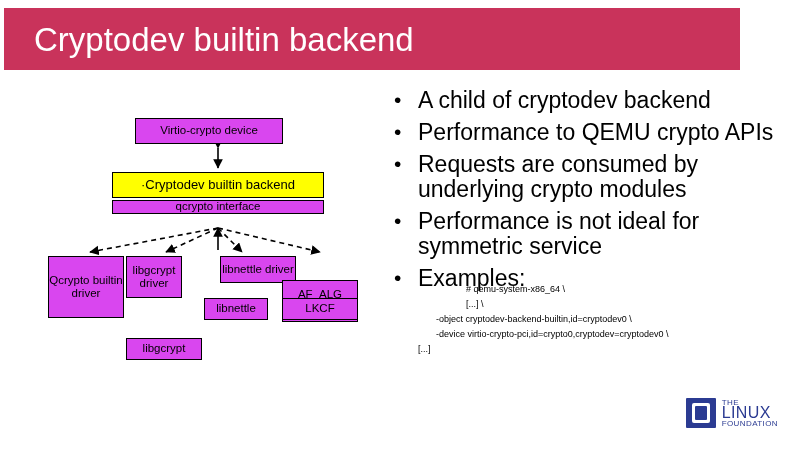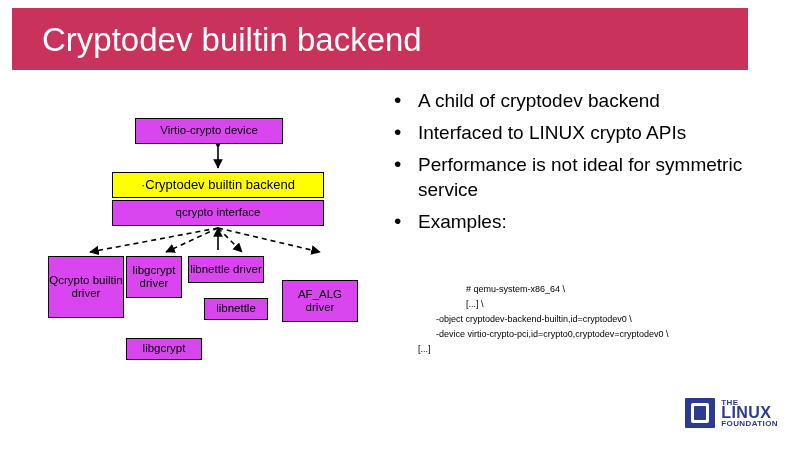--- a/index.html
+++ b/index.html
@@ -17,21 +17,21 @@
   }
   .slide {
     position: absolute;
     left: 0; top: 0;
     width: 800px; height: 450px;
     background: #ffffff;
   }
   
   .title-bar {
     position: absolute;
-    left: 12px; top: 8px;
+    left: 4px; top: 8px;
     width: 736px;
     height: 62px;
     background: #c9335b;
   }
   .title-text {
     position: absolute;
     left: 30px;
     top: 13px;
     font-size: 33px;
     color: #ffffff;
@@ -57,25 +57,25 @@
     display: flex;
     align-items: center;
     justify-content: center;
     line-height: 1.15;
     color: #000;
   }
   .box.yellow { background: #ffff00; }
 
   #box-virtio   { left: 105px; top: 18px;  width: 148px; height: 26px; }
   #box-builtin  { left: 82px;  top: 72px;  width: 212px; height: 26px; font-size: 13px;}
-  #box-qcrypto  { left: 82px;  top: 100px; width: 212px; height: 26px; }
+  #box-qcrypto  { left: 82px;  top: 100px; width: 212px; height: 14px; }
 
   #box-qcb      { left: 18px;  top: 156px; width: 76px;  height: 62px; }
   #box-libg     { left: 96px;  top: 156px; width: 56px;  height: 42px; }
-  #box-libn     { left: 158px; top: 156px; width: 76px;  height: 27px; }
+  #box-libn     { left: 190px; top: 156px; width: 76px;  height: 27px; }
   #box-afalg    { left: 252px; top: 156px; width: 76px;  height: 42px; margin-top: 24px; }
 
   #box-libgcrypt{ left: 96px;  top: 198px; width: 76px;  height: 22px; margin-top: 40px; }
   #box-libnettle{ left: 174px; top: 198px; width: 64px;  height: 22px; }
   #box-lkcf     { left: 252px; top: 198px; width: 76px;  height: 22px; }
   svg.connectors {
     position: absolute;
     left: 0; top: 0;
     width: 350px; height: 250px;
     overflow: visible;
@@ -83,21 +83,21 @@
   
   .bullets {
     position: absolute;
     left: 392px;
     top: 88px;
     width: 390px;
   }
   .bullet {
     position: relative;
     padding-left: 26px;
-    font-size: 19px;
+    font-size: 23px;
     line-height: 25px;
     margin-bottom: 7px;
     color: #000;
   }
   .bullet::before {
     content: "\2022";
     position: absolute;
     left: 2px;
     top: -1px;
     font-size: 21px;
@@ -145,21 +145,21 @@
     position: absolute;
     left: 9px; top: 8px;
     width: 12px; height: 14px;
     background: #2b3b92;
     border-radius: 1px;
   }
   .logo-text {
     font-size: 8px;
     line-height: 9px;
     color: #2b3b92;
-    font-weight: bold;
+    font-weight: normal;
     letter-spacing: 0.4px;
   }
   .logo-text .big { font-size: 16px; line-height: 12px; }
 </style>
 </head>
 <body>
 
 <div class="slide">
 
   <div class="title-bar">
@@ -199,25 +199,27 @@
     <div class="box" id="box-libg">libgcrypt driver</div>
 
     <div class="box" id="box-libn">libnettle driver</div>
 
     <div class="box" id="box-afalg">AF_ALG driver</div>
 
     <div class="box" id="box-libgcrypt">libgcrypt</div>
 
     <div class="box" id="box-libnettle">libnettle</div>
 
+    <div class="box" id="box-lkcf">LKCF</div>
   </div>
 
   <div class="bullets">
     <div class="bullet">A child of cryptodev backend</div>
-    <div class="bullet">Interfaced to LINUX crypto APIs</div>
+    <div class="bullet">Performance to QEMU crypto APIs</div>
+    <div class="bullet">Requests are consumed by underlying crypto modules</div>
     <div class="bullet">Performance is not ideal for symmetric service</div>
     <div class="bullet">Examples:</div>
   </div>
 
   <div class="code">
     <div class="ind1"># qemu-system-x86_64 \</div>
     <div class="ind1">[...] \</div>
     <div class="ind2">-object cryptodev-backend-builtin,id=cryptodev0 \</div>
     <div class="ind2">-device virtio-crypto-pci,id=crypto0,cryptodev=cryptodev0 \</div>
     <div class="ind3">[...]</div>

